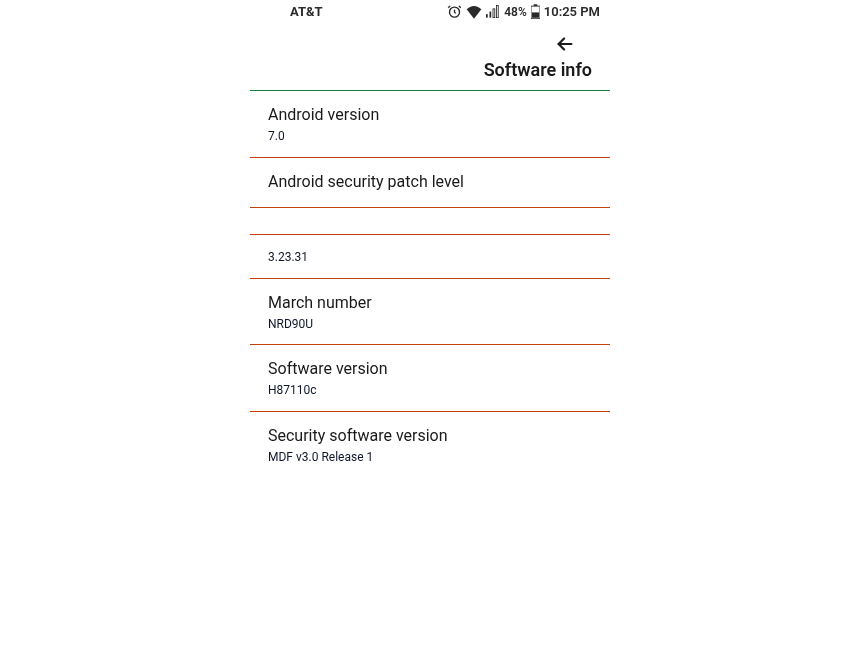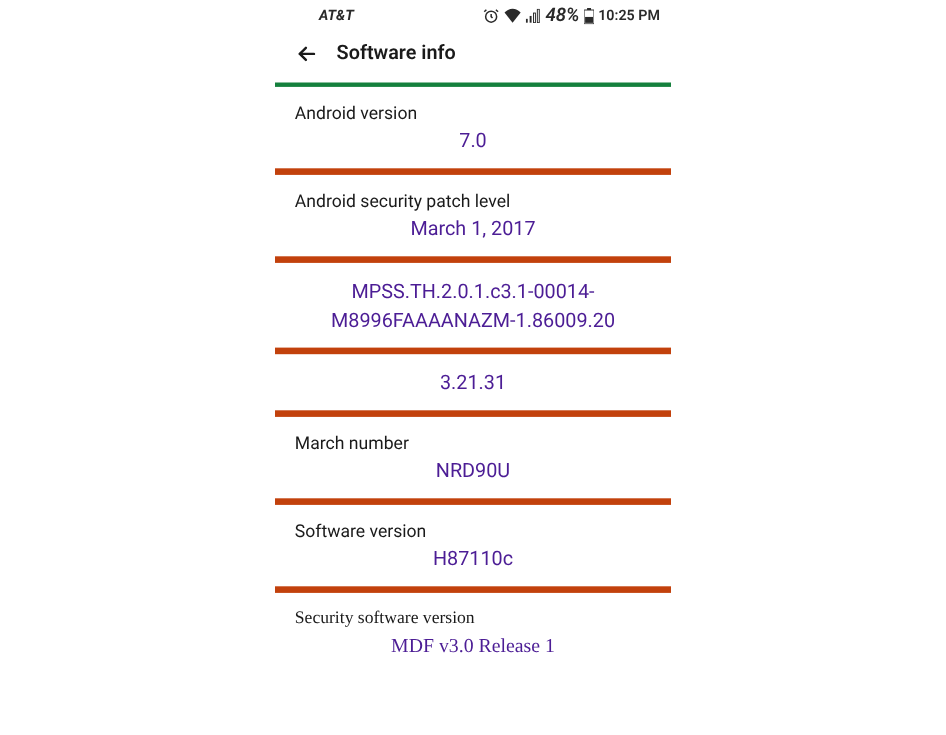--- a/index.html
+++ b/index.html
@@ -24,77 +24,74 @@
       display: flex;
       justify-content: space-between;
       align-items: center;
       padding: 4px 10px 4px 40px;
       font-size: 13px;
       color: #2a2a2a;
       font-weight: 600;
     }
     .status-bar-left {
       font-weight: 700;
-      font-style: italic;
     }
     .status-bar-right {
       display: flex;
       align-items: center;
       gap: 4px;
     }
     .status-icon {
       display: inline-flex;
       align-items: center;
     }
     .header {
       display: flex;
-      align-items: flex-start;
+      align-items: flex-end;
       padding: 10px 18px;
-      border-bottom: 4px solid #15803d;
+      border-bottom: 1px solid #15803d;
+      flex-direction: column;
     }
     .back-arrow {
       font-size: 22px;
       font-weight: 400;
       color: #1a1a1a;
       margin-right: 16px;
       line-height: 1;
     }
     .header-title {
       font-size: 18px;
       font-weight: 600;
       color: #1a1a1a;
     }
     .info-list {
       padding: 0;
     }
     .info-item {
       padding: 14px 18px 12px 18px;
-      border-bottom: 6px solid #c2410c;
+      border-bottom: 1px solid #c2410c;
     }
     .info-item:last-child {
       border-bottom: none;
-      font-family: Liberation Serif, serif;
     }
     .info-label {
       font-size: 16px;
       color: #1a1a1a;
       font-weight: 400;
       margin-bottom: 4px;
     }
     .info-value {
-      font-size: 18px;
-      color: #4c1d95;
+      font-size: 12px;
+      color: #0f172a;
       font-weight: 400;
       line-height: 1.4;
       word-break: break-word;
-      text-align: center;
     }
     .battery-text {
-      font-size: 17px;
-      font-style: italic;
+      font-size: 12px;
     }
   </style>
 </head>
 <body>
 
 <div class="phone-screen">
 
   <div class="status-bar">
     <div class="status-bar-left">AT&amp;T</div>
     <div class="status-bar-right">
@@ -141,27 +138,25 @@
     <span class="header-title">Software info</span>
   </div>
 
   <div class="info-list">
     <div class="info-item">
       <div class="info-label">Android version</div>
       <div class="info-value">7.0</div>
     </div>
     <div class="info-item">
       <div class="info-label">Android security patch level</div>
-      <div class="info-value">March 1, 2017</div>
     </div>
     <div class="info-item">
-      <div class="info-value">MPSS.TH.2.0.1.c3.1-00014-M8996FAAAANAZM-1.86009.20</div>
     </div>
     <div class="info-item">
-      <div class="info-value">3.21.31</div>
+      <div class="info-value">3.23.31</div>
     </div>
     <div class="info-item">
       <div class="info-label">March number</div>
       <div class="info-value">NRD90U</div>
     </div>
     <div class="info-item">
       <div class="info-label">Software version</div>
       <div class="info-value">H87110c</div>
     </div>
     <div class="info-item">

